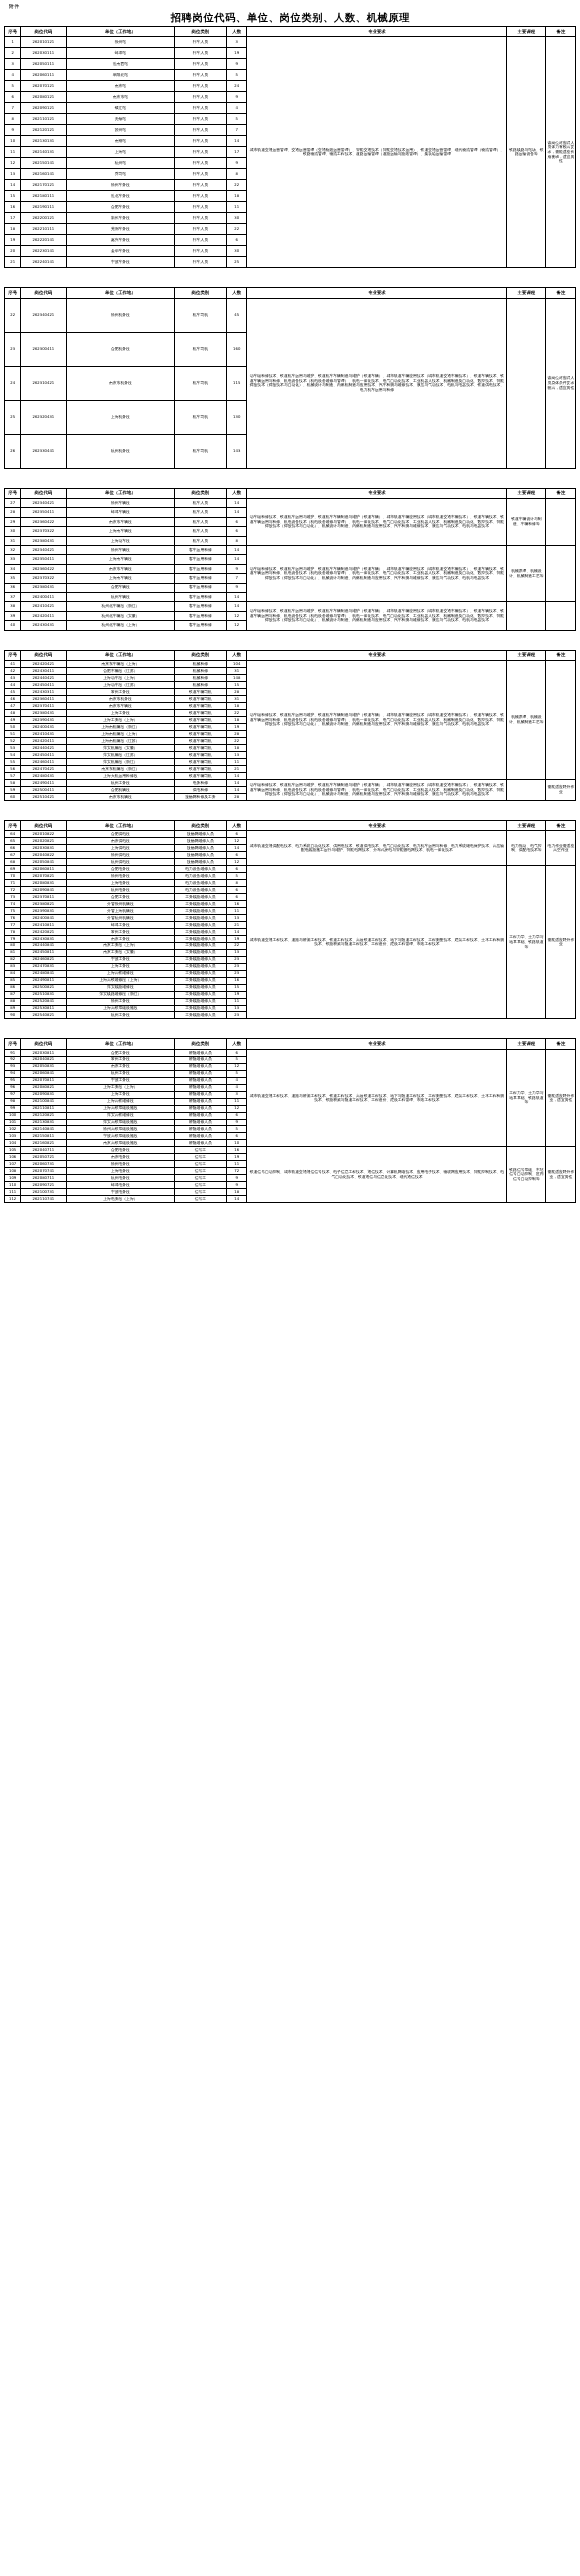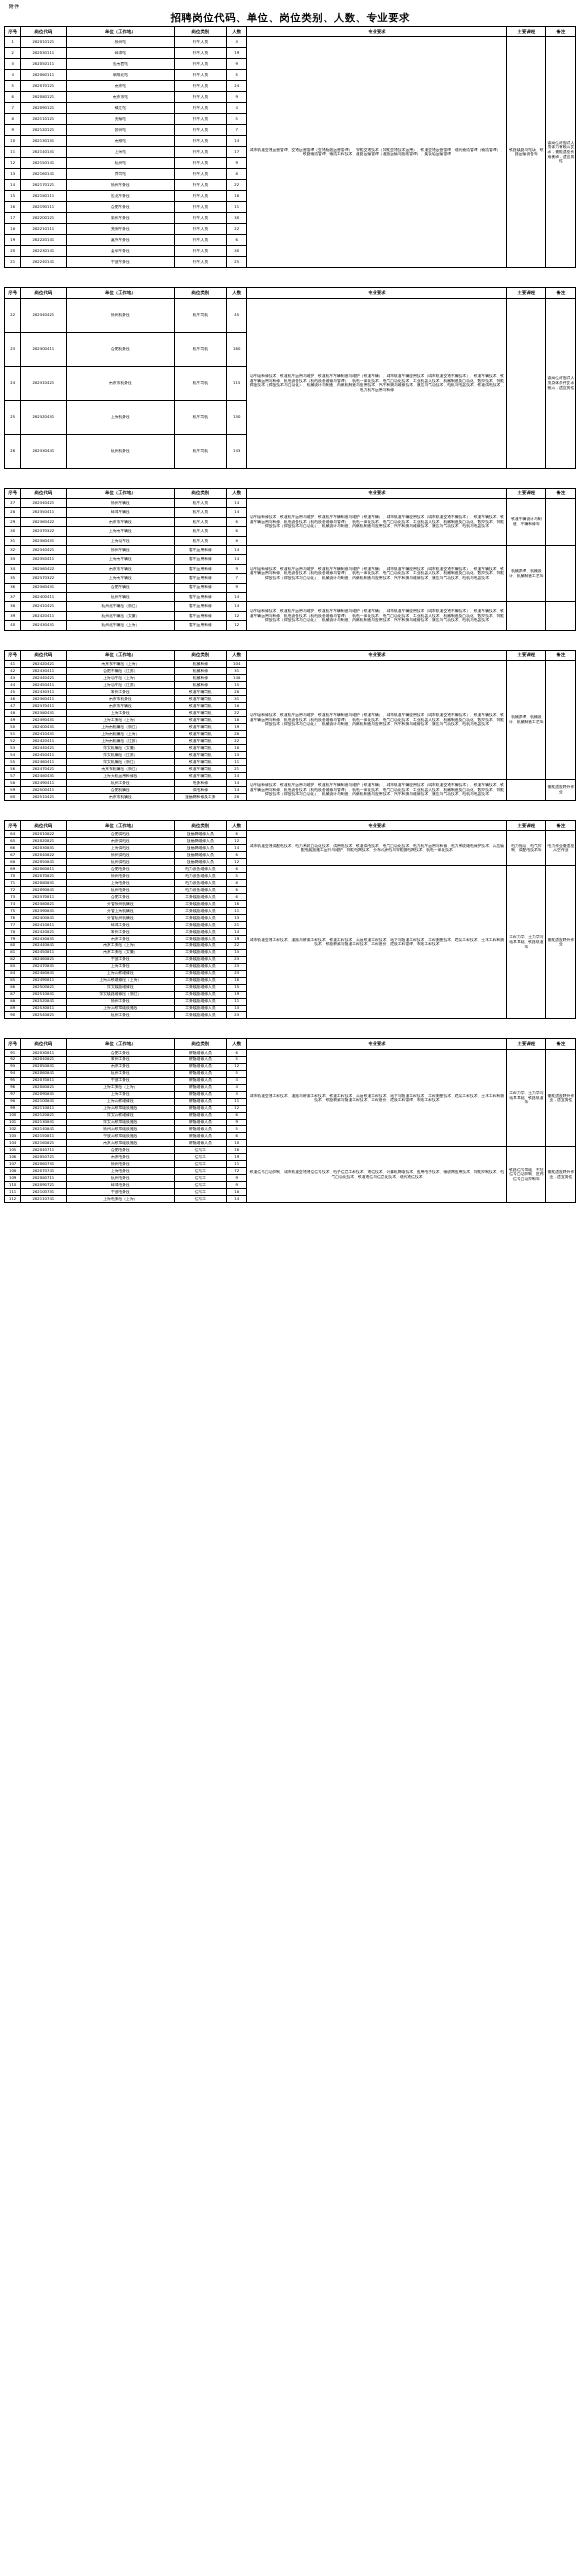--- a/index.html
+++ b/index.html
@@ -76,21 +76,21 @@
   .c-course{width:38px;}
   .c-remark{width:29px;}
   .spacer{height:19px;}
 </style>
 </head>
 <body>
 
 <div class="page">
 
   <div class="attach">附件</div>
-  <div class="doc-title">招聘岗位代码、单位、岗位类别、人数、专业要求</div>
+  <div class="doc-title">招聘岗位代码、单位、岗位类别、人数、机械原理</div>
 
   <div id="tables-root">
       <table class="grid">
         <tbody>
           <tr>
             <th class="c-no">序号</th>
             <th class="c-code">岗位代码</th>
             <th class="c-unit">单位（工作地）</th>
             <th class="c-type">岗位类别</th>
             <th class="c-num">人数</th>

